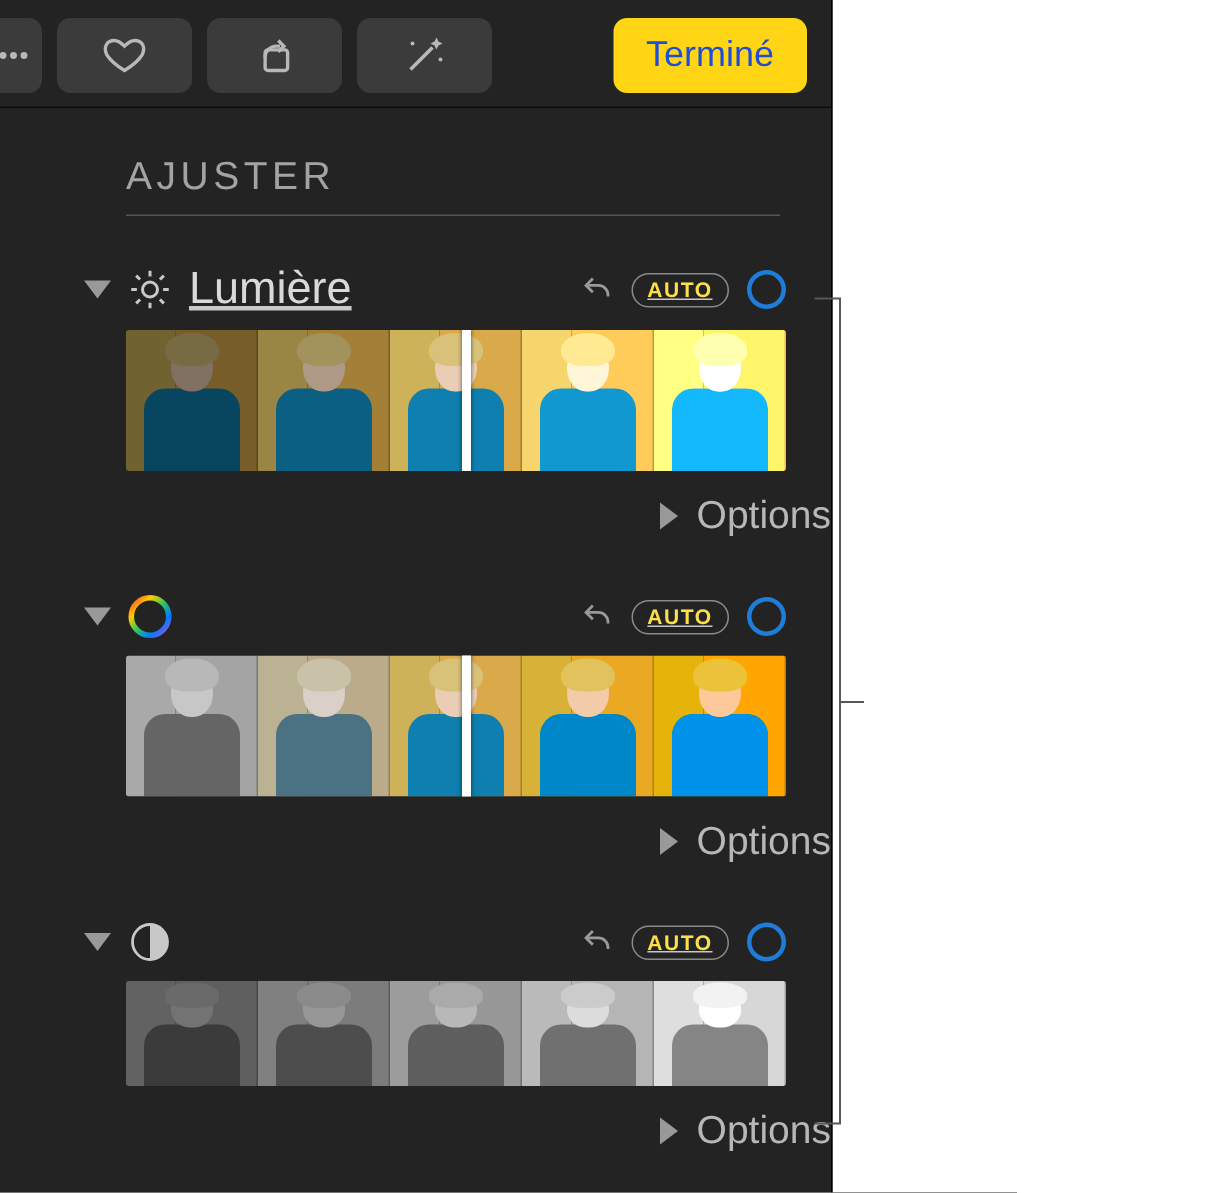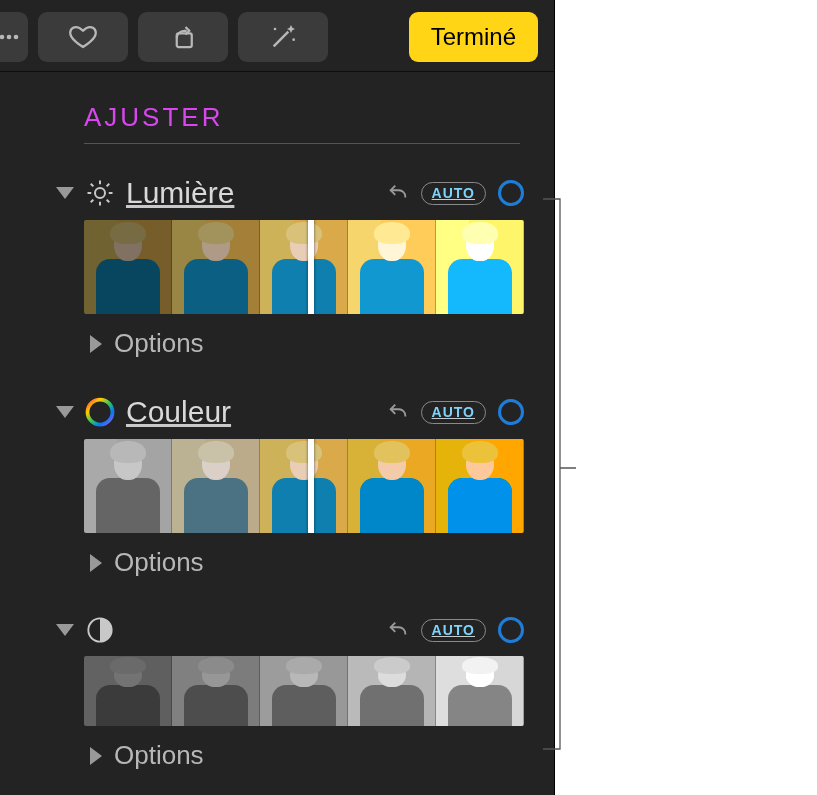--- a/index.html
+++ b/index.html
@@ -39,36 +39,36 @@
   }
   .tool-btn.half { width: 38px; border-top-left-radius:0; border-bottom-left-radius:0; margin-left:-10px;}
   .tool-btn.w1 { width: 90px; }
   .tool-btn.w2 { width: 90px; }
   .tool-btn.w3 { width: 90px; }
   .done-btn {
     height: 50px;
     padding: 0 22px;
     border-radius: 9px;
     background: #ffd516;
-    color: #000000;
+    color: #1d4ed8;
     font-size: 24px;
     font-weight: 500;
     display:flex; align-items:center; justify-content:center;
     margin-left:auto;
     margin-right:6px;
   }
   
   .adjust-area {
     padding: 18px 0 0 50px;
     color: #c9c9c9;
   }
   .adjust-title {
     font-size: 26px;
     letter-spacing: 3px;
-    color: #d946ef;
+    color: #a3a3a3;
     padding: 12px 34px 10px 34px;
   }
   .title-underline {
     height:1px; background:#555; margin:0 34px 28px 34px;
   }
   .section {
     margin-bottom: 8px;
   }
   .section-header {
     display:flex;
@@ -92,21 +92,21 @@
   .sec-icon { width:32px; height:32px; display:flex; align-items:center; justify-content:center; }
   .sec-label {
     font-size: 30px;
     color:#d9d9d9;
     font-weight:400;
   }
   .right-controls { margin-left:auto; display:flex; align-items:center; gap:12px; }
   .undo-icn { color:#9a9a9a; }
   .auto-pill {
     border:1.5px solid #8a8a8a;
-    color:#7dd3fc;
+    color:#fde047;
     font-size:14px;
     letter-spacing:1px;
     padding:2px 10px 3px 10px;
     border-radius:14px;
     font-weight:600;
   }
   .ring {
     width:26px;height:26px;border-radius:50%;
     border:3px solid #1e7dd8;
     background:#232323;
@@ -182,20 +182,21 @@
     box-shadow:0 0 3px rgba(0,0,0,0.6);
   }
 
   .options-row {
     display:flex;
     align-items:center;
     gap:12px;
     padding: 14px 0 24px 40px;
     color:#b7b7b7;
     font-size:26px;
+    justify-content:flex-end;
   }
 
   
   svg { display:block; }
 
   
   .bracket {
     position:absolute;
     left: 542px;
     top: 198px;
@@ -337,21 +338,20 @@
                 <linearGradient id="g" x1="0" x2="1" y1="0" y2="1">
                   <stop offset="0" stop-color="#ff3b30"></stop>
                   <stop offset="0.25" stop-color="#ffcc00"></stop>
                   <stop offset="0.5" stop-color="#34c759"></stop>
                   <stop offset="0.75" stop-color="#007aff"></stop>
                   <stop offset="1" stop-color="#af52de"></stop>
                 </linearGradient>
               </defs>
             </svg>
         </div>
-        <div class="sec-label">Couleur</div>
         <div class="right-controls">
           <span class="undo-icn">
             <svg width="22" height="22" viewBox="0 0 24 24" fill="none" stroke="#9a9a9a" stroke-width="2">
                 <path d="M9 14 4 9l5-5"></path>
                 <path d="M4 9h9a7 7 0 0 1 7 7v1"></path>
               </svg>
           </span>
           <div class="auto-pill">AUTO</div>
           <div class="ring"></div>
         </div>

